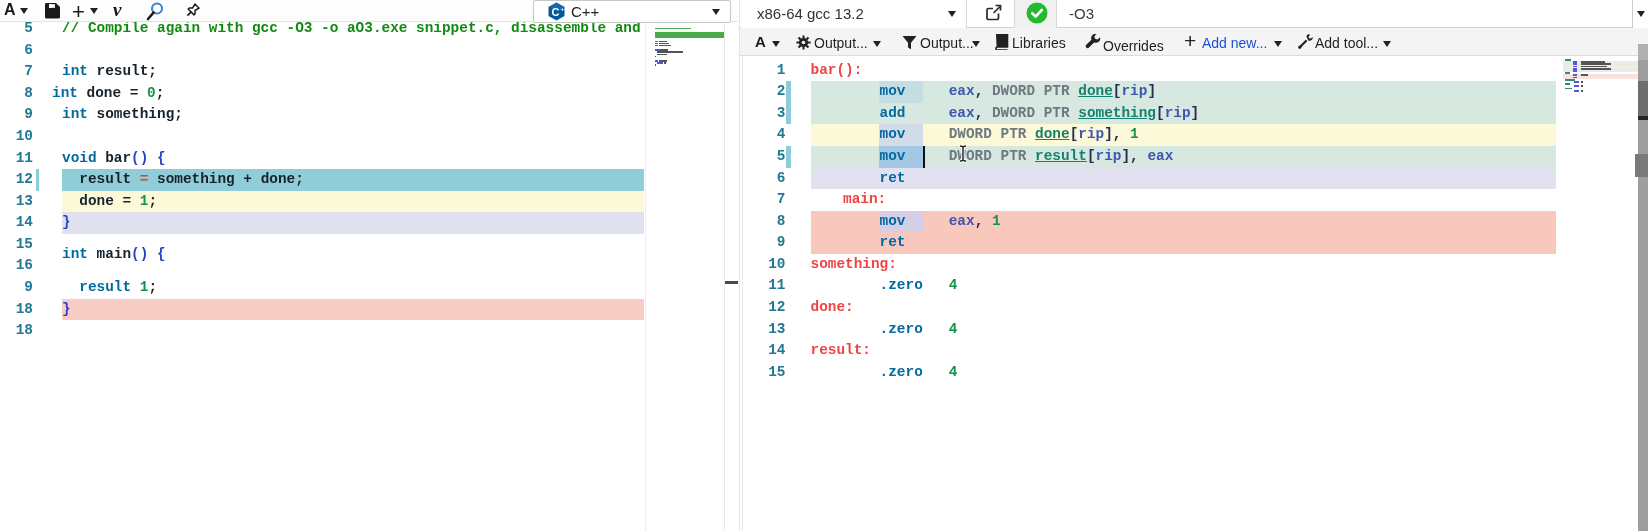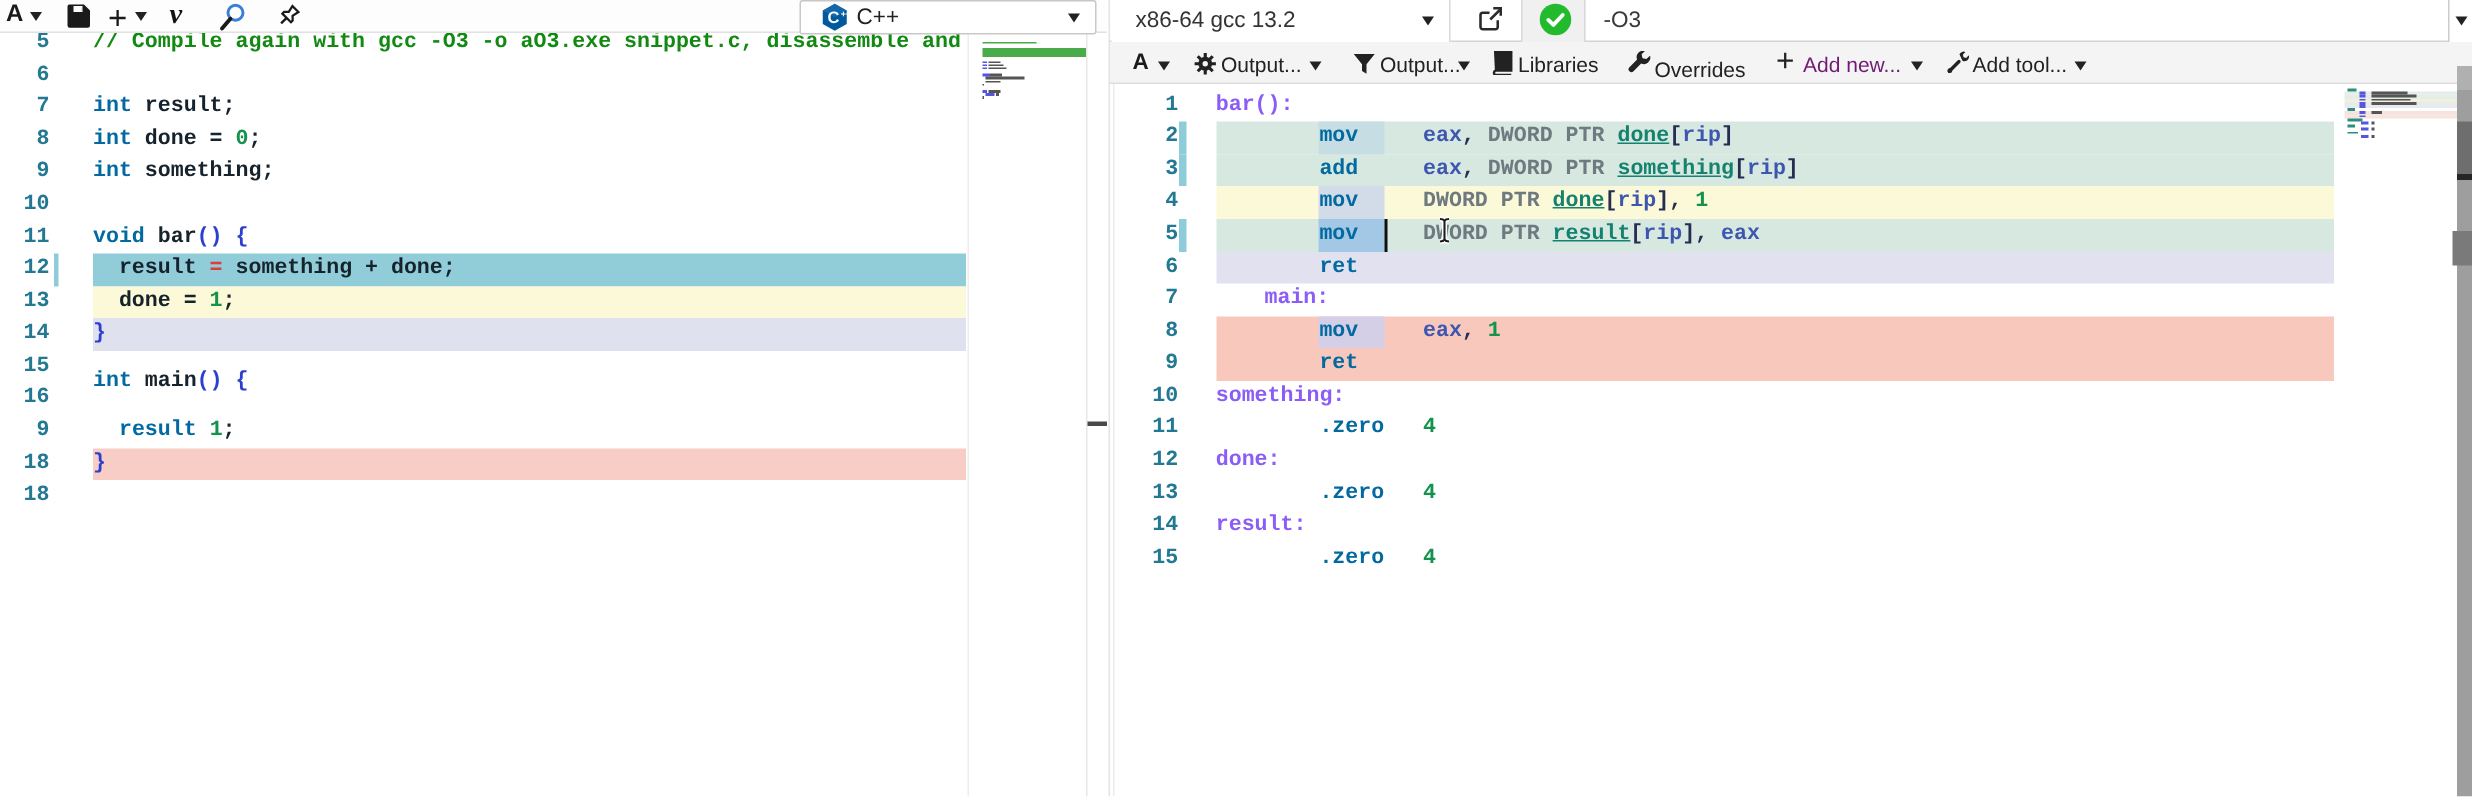--- a/index.html
+++ b/index.html
@@ -5,21 +5,21 @@
 body{position:relative;background:#fff;font-family:"Liberation Sans",sans-serif}
 .a{position:absolute}
 .mono{font-family:"Liberation Mono",monospace;font-weight:700;font-size:14.4px;letter-spacing:0;white-space:pre}
 .cl{line-height:21.57px}
 .ln{color:#237893;text-align:right;line-height:21.57px}
 .kw{color:#0369a1}
 .num{color:#14934e}
 .cmt{color:#128a12}
 .red{color:#e23b3b}
 .blu{color:#2b3fd0}
-.lab{color:#8b5cf6}
+.lab{color:#ef4444}
 .lnk{color:#14826f;text-decoration:underline}
 .gray{color:#6e7a80}
 .reg{color:#3d56b0}
 .drk{color:#252d52}
 .txt{color:#16222c}
 .caret{display:inline-block;width:0;height:0;border-left:4.5px solid transparent;border-right:4.5px solid transparent;border-top:6px solid #222;vertical-align:middle}
 </style></head><body>
 <div class="a" style="left:0;top:0;width:738px;height:22px;background:#fdfdfd;border-bottom:1px solid #e2e2e2;z-index:30"></div>
 <div class="a" style="left:4px;top:1px;font:700 16px 'Liberation Sans';color:#1a1a1a;z-index:31">A</div>
 <div class="a caret" style="left:20px;top:8px;z-index:31"></div>
@@ -65,21 +65,21 @@
 <div class="a mono ln" style="left:0;top:169.19px;width:33px">12</div>
 <div class="a mono ln" style="left:0;top:190.76px;width:33px">13</div>
 <div class="a mono ln" style="left:0;top:212.33px;width:33px">14</div>
 <div class="a mono ln" style="left:0;top:233.90px;width:33px">15</div>
 <div class="a mono ln" style="left:0;top:255.47px;width:33px">16</div>
 <div class="a mono ln" style="left:0;top:277.04px;width:33px">9</div>
 <div class="a mono ln" style="left:0;top:298.61px;width:33px">18</div>
 <div class="a mono ln" style="left:0;top:320.18px;width:33px">18</div>
 <div class="a mono cl txt" style="left:62px;top:18.20px"><span class="cmt">// Compile again with gcc -O3 -o aO3.exe snippet.c, disassemble and</span></div>
 <div class="a mono cl txt" style="left:62px;top:61.34px"><span class="kw">int</span> result;</div>
-<div class="a mono cl txt" style="left:62px;top:82.91px"><span class="kw">int</span> done = <span class="num">0</span>;</div>
+<div class="a mono cl txt" style="left:52px;top:82.91px"><span class="kw">int</span> done = <span class="num">0</span>;</div>
 <div class="a mono cl txt" style="left:62px;top:104.48px"><span class="kw">int</span> something;</div>
 <div class="a mono cl txt" style="left:62px;top:147.62px"><span class="kw">void</span> bar<span class="blu">() {</span></div>
 <div class="a mono cl txt" style="left:62px;top:169.19px">  result <span class="red">=</span> something + done;</div>
 <div class="a mono cl txt" style="left:62px;top:190.76px">  done = <span class="num">1</span>;</div>
 <div class="a mono cl txt" style="left:62px;top:212.33px"><span class="blu">}</span></div>
 <div class="a mono cl txt" style="left:62px;top:244px"><span class="kw">int</span> main<span class="blu">() {</span></div>
 <div class="a mono cl txt" style="left:62px;top:277.04px">  <span class="kw">result</span> <span class="num">1</span>;</div>
 <div class="a mono cl txt" style="left:62px;top:298.61px"><span class="blu">}</span></div>
 <div class="a" style="left:655px;top:27.5px;width:36px;height:1.6px;background:#49ab49"></div>
 <div class="a" style="left:655px;top:31.6px;width:68.8px;height:6.6px;background:#49ab49"></div>
@@ -143,21 +143,21 @@
 <svg class="a" style="left:994px;top:34px" width="15" height="16" viewBox="0 0 15 16">
 <path d="M2 0.5h11.5v12.5H3a1.6 1.6 0 0 0 0 3h10.5" fill="none" stroke="#222" stroke-width="1.6"></path>
 <path d="M2 0.5h11.5v12.5H2.6z" fill="#222"></path>
   </svg>
 <div class="a" style="left:1012px;top:35px;font:400 14px 'Liberation Sans';color:#222">Libraries</div>
 <svg class="a" style="left:1085px;top:34px" width="16" height="16" viewBox="0 0 16 16">
 <path d="M15 3.2a4.3 4.3 0 0 1-5.9 5.2L4 13.5a1.9 1.9 0 0 1-2.7-2.7L6.4 5.7A4.3 4.3 0 0 1 11.6 0l-2.2 2.2 0.6 2.6 2.6 0.6z" fill="#222"></path>
   </svg>
 <div class="a" style="left:1103px;top:38px;font:400 14px 'Liberation Sans';color:#222">Overrides</div>
 <div class="a" style="left:1184px;top:29px;font:400 21px 'Liberation Sans';color:#222">+</div>
-<div class="a" style="left:1202px;top:35px;font:400 14px 'Liberation Sans';color:#701a75">Add new...</div>
+<div class="a" style="left:1202px;top:35px;font:400 14px 'Liberation Sans';color:#1d4ed8">Add new...</div>
 <div class="a caret" style="left:1274px;top:41px"></div>
 <svg class="a" style="left:1297px;top:34px" width="16" height="16" viewBox="0 0 16 16">
 <path d="M2.5 13.5 L9 7" stroke="#222" stroke-width="2.2" stroke-linecap="round"></path>
 <path d="M9.3 2.2a3 3 0 0 1 4-1.5L11.6 2.4l0.4 1.8 1.8 0.4 1.7-1.7a3 3 0 0 1-4.2 3.6z" fill="#222"></path>
 <circle cx="2.9" cy="13.1" r="1.6" fill="#222"></circle>
   </svg>
 <div class="a" style="left:1315px;top:35px;font:400 14px 'Liberation Sans';color:#222">Add tool...</div>
 <div class="a caret" style="left:1383px;top:41px"></div>
 <div class="a" style="left:810.5px;top:81.27px;width:745.5px;height:21.57px;background:#d6e8e0"></div>
 <div class="a" style="left:810.5px;top:102.84px;width:745.5px;height:21.57px;background:#d6e8e0"></div>

